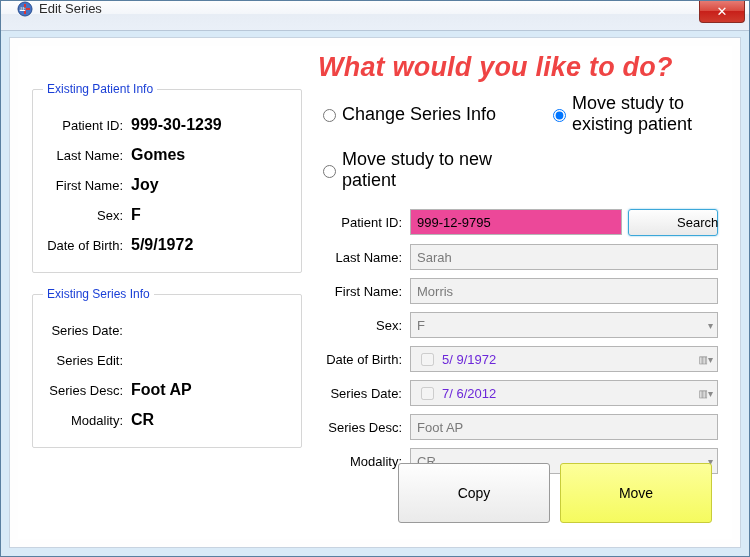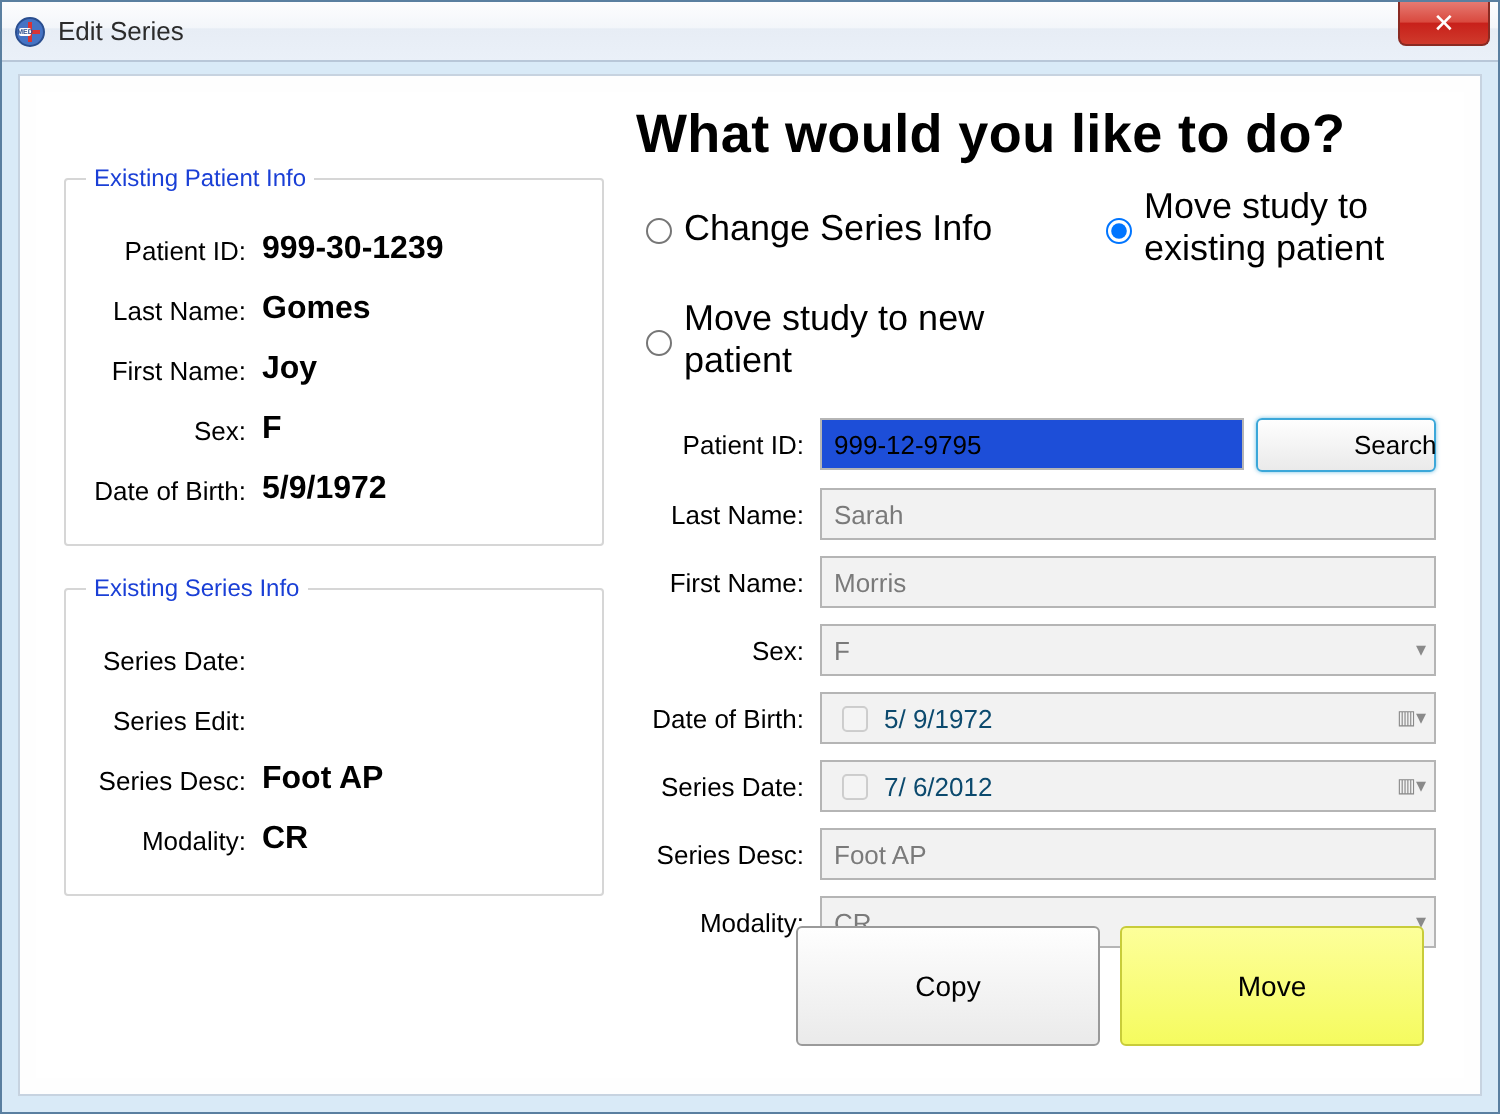--- a/index.html
+++ b/index.html
@@ -15,22 +15,21 @@
     width: 750px; height: 557px;
     border: 1px solid #5a7fa0;
     background: #d9eaf7;
     position: relative;
   }
   .titlebar {
     height: 30px;
     background: linear-gradient(to bottom, #fdfdfe 0%, #f3f6fa 45%, #e7edf5 46%, #eaf0f8 100%);
     border-bottom: 1px solid #b8c7d8;
     display: flex;
-    align-items: center;
-    padding-left: 6px;
+    padding-left: 16px;
     position: relative;
   }
   .titlebar .app-icon {
     width: 16px; height: 16px;
     margin-right: 6px;
     display: inline-flex;
     align-items: center; justify-content: center;
   }
   .titlebar .title-text {
     color: #2b2b2b;
@@ -99,23 +98,24 @@
   }
   .fieldrow .fval.normal { font-weight: normal; }
 
   .right-col {
     position: absolute;
     left: 300px; right: 14px; top: 6px; bottom: 10px;
   }
   .heading {
     font-size: 27px;
     font-weight: bold;
-    color: #000000;
+    color: #ef4444;
     margin: 0 0 6px 0;
     letter-spacing: 0.2px;
+    font-style: italic;
   }
   .radio-row {
     display: flex;
     align-items: center;
     margin: 4px 0;
   }
   .radio-grid {
     display: grid;
     grid-template-columns: 230px auto;
     row-gap: 6px;
@@ -140,21 +140,21 @@
     font-size: 13px;
   }
   .form-row .control {
     flex: 1;
     display: flex;
     gap: 6px;
   }
   input.text, .combo, .datebox {
     height: 26px;
     border: 1px solid #b5b5b5;
-    background: #1d4ed8;
+    background: #ec4899;
     padding: 2px 6px;
     font-size: 13px;
     font-family: inherit;
     width: 100%;
   }
   input.text[disabled], .combo.disabled, .datebox.disabled {
     background: #f2f2f2;
     color: #7a7a7a;
   }
   .combo, .datebox {
@@ -167,21 +167,21 @@
     position: absolute;
     right: 4px; top: 50%; transform: translateY(-50%);
     color: #8a8a8a;
     font-size: 10px;
     pointer-events: none;
   }
   .datebox input[type=checkbox] {
     margin-right: 8px;
   }
   .datebox .datetext {
-    color: #0c4a6e;
+    color: #6d28d9;
     flex: 1;
   }
   .btn {
     height: 27px;
     border: 1px solid #9a9a9a;
     background: linear-gradient(to bottom, #fefefe, #eaeaea);
     border-radius: 3px;
     font-size: 13px;
     cursor: pointer;
     padding: 0 10px;

